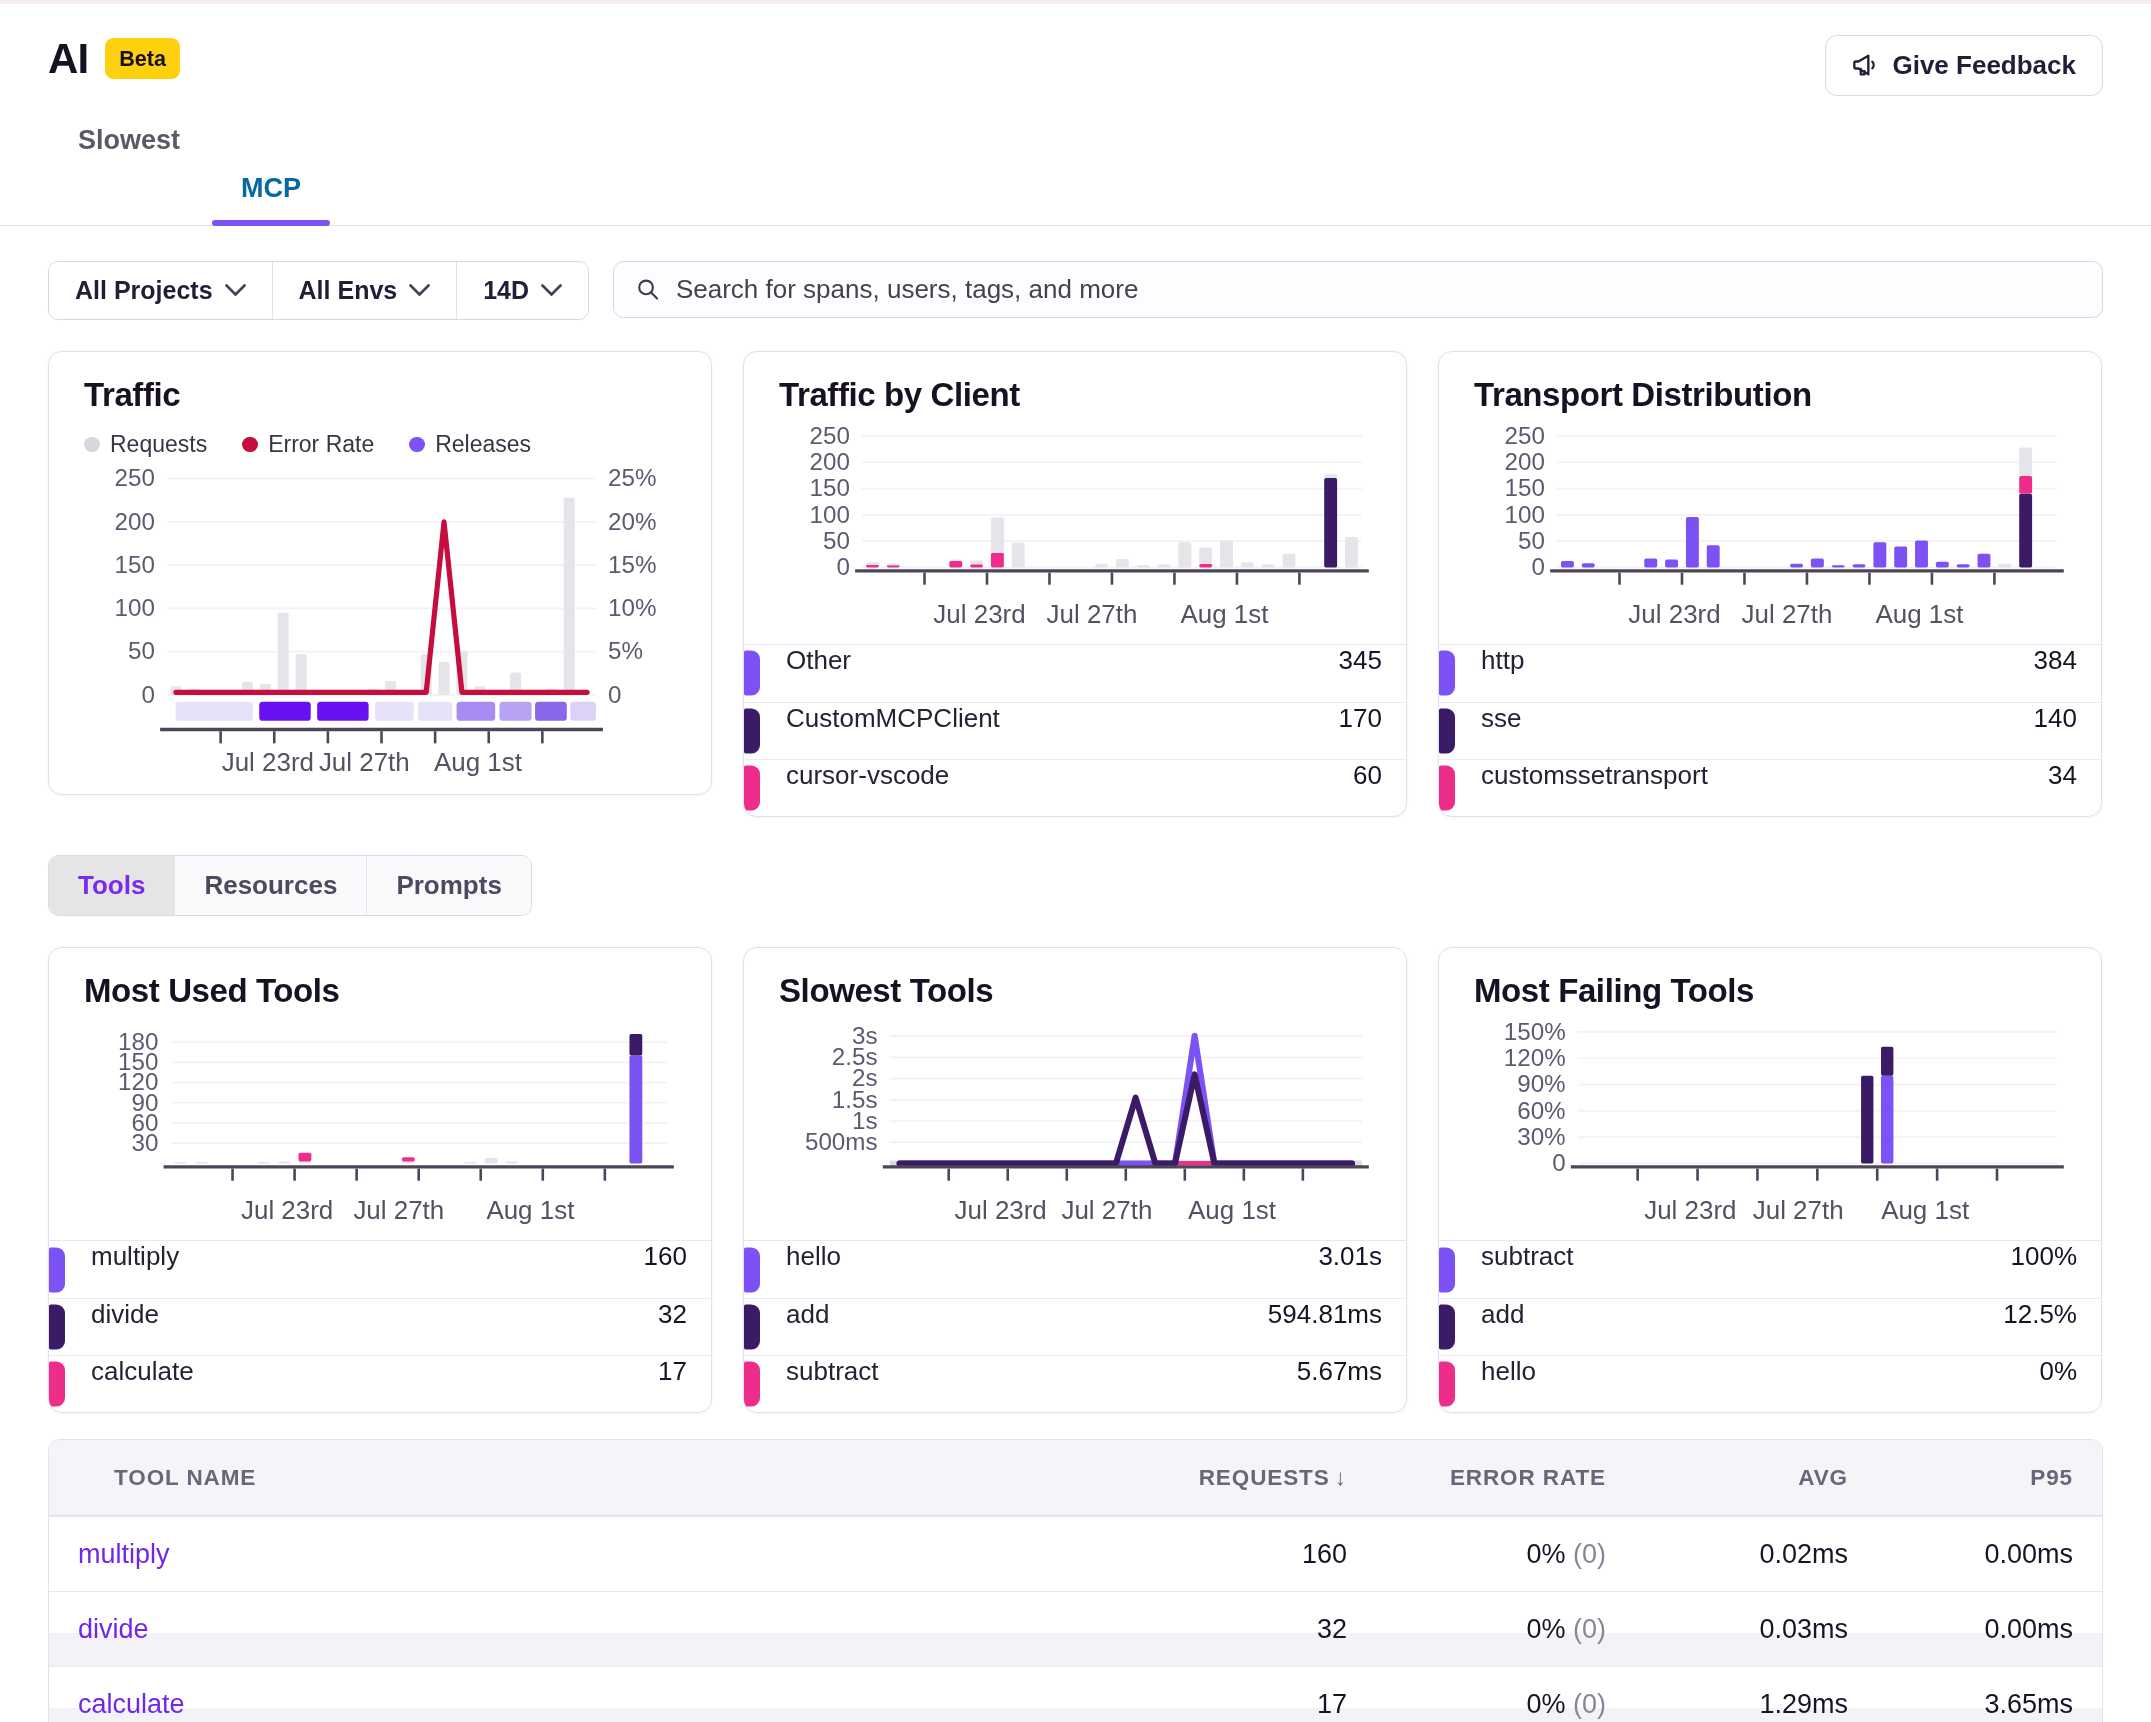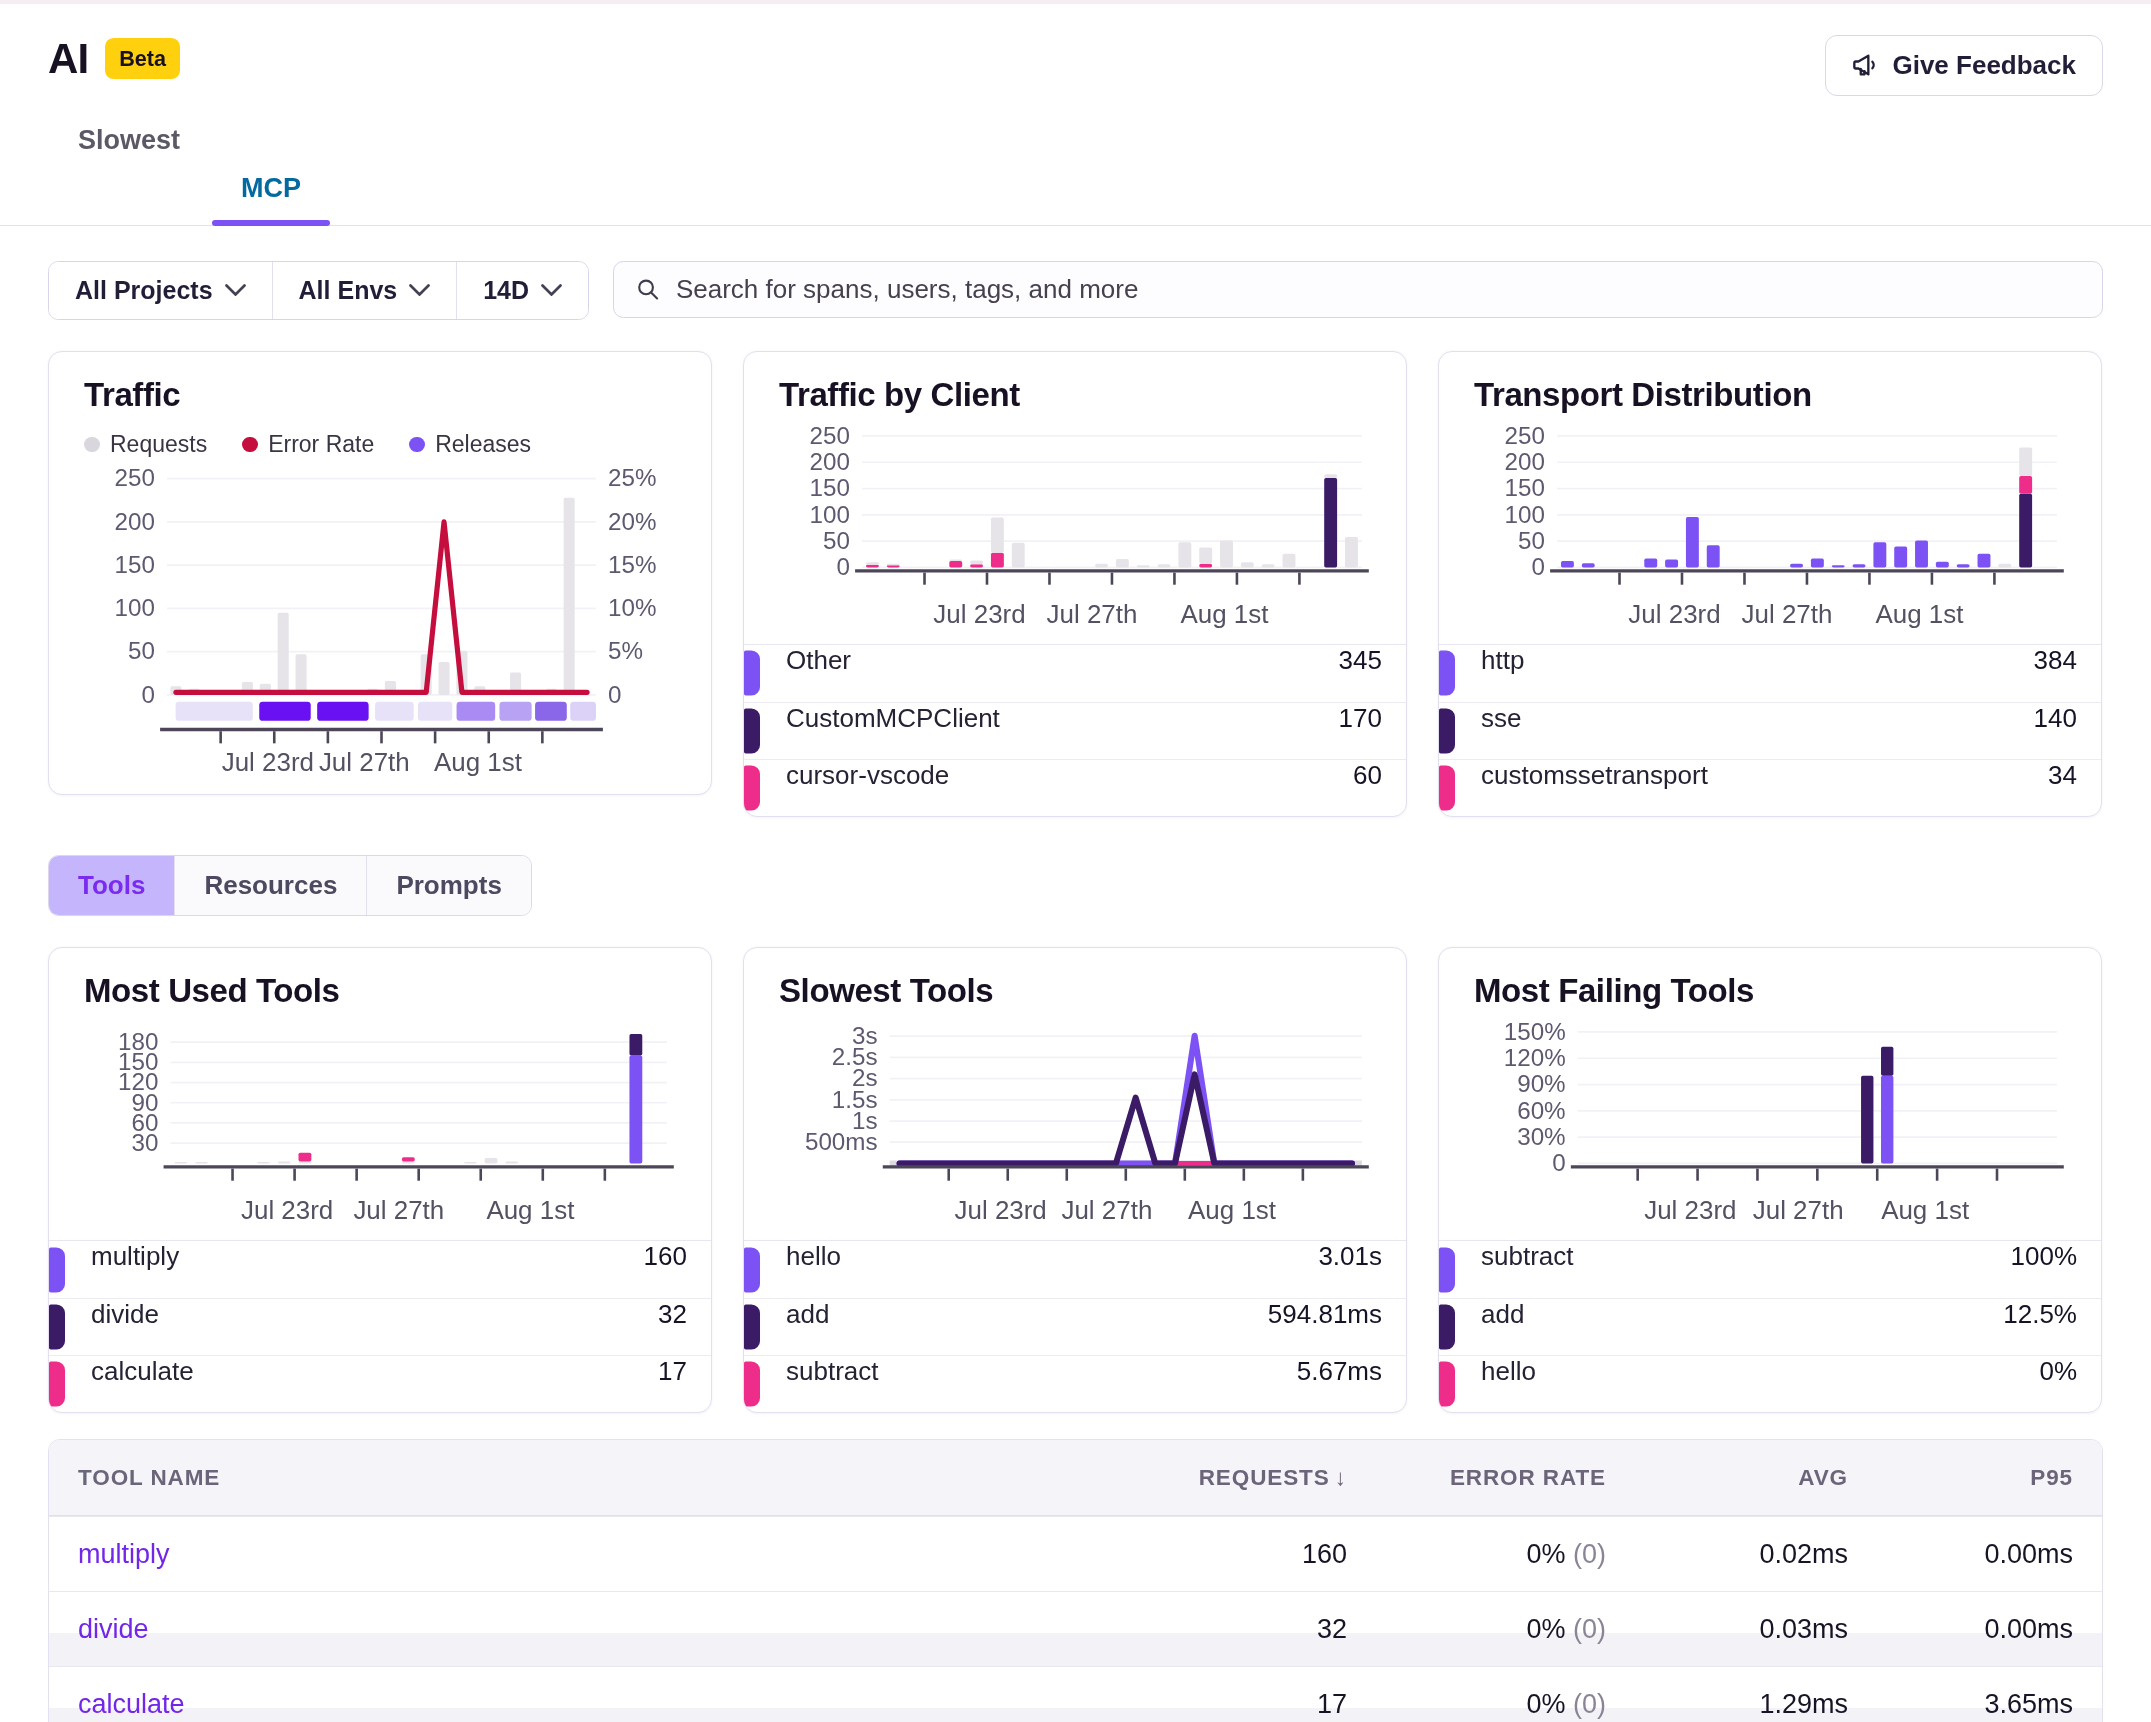--- a/index.html
+++ b/index.html
@@ -55,27 +55,27 @@
     border-radius:1.7px 8.6px 8.6px 1.7px; }
   .legend-row .l-label { margin-left:42px; font-size:26px; color:#272134; }
   .legend-row .l-value { margin-left:auto; margin-right:24px; font-size:26px; font-weight:500; color:#171226; }
 
   
   .tools-tabs { display:flex; margin:38px 48px 0 48px; width:fit-content; border:1.7px solid #DCD7EA; border-radius:10.4px;
     overflow:hidden; }
   .tools-tab { padding:14px 29px; font-size:26px; font-weight:700; color:#4E4960; background:#FAF9FC;
     border-right:1.7px solid #E4E0EF; cursor:pointer; border-top:none; border-bottom:none; border-left:none; font-family:inherit; }
   .tools-tab:last-child { border-right:none; }
-  .tools-tab.active { color:#7B2BEF; background:#c4b5fd; }
+  .tools-tab.active { color:#7B2BEF; background:#e5e5e5; }
 
   
   .table { margin:26px 48px 0 48px; border:1.7px solid #E4E0EF; border-radius:12px 12px 0 0; overflow:hidden; }
   .thead { display:grid; grid-template-columns:1fr 259px 259px 242px 225px; align-items:center; height:76px;
     background:#F5F4F9; padding:0 29px; border-bottom:1.7px solid #E2DEF0; }
-  .th { font-size:22.5px; font-weight:700; letter-spacing:0.9px; color:#6C6579; text-transform:uppercase; text-align:right; }
+  .th { font-size:22.5px; font-weight:700; letter-spacing:0.9px; color:#6C6579; text-transform:uppercase; text-align:right;margin-left:36px; }
   .th.th-name { text-align:left; }
   .sort { margin-left:5.2px; font-size:22.5px; }
   .trow { display:grid; grid-template-columns:1fr 259px 259px 242px 225px; align-items:center; height:75px;
     padding:0 29px; border-top:1.7px solid #EAE7F2; background:#fff; }
   .trow:first-of-type { border-top:none; }
   .trow.striped { background:linear-gradient(to bottom,#ffffff 0%,#ffffff 55%,#F3F2F6 55%,#F3F2F6 100%); }
   .tool-link { font-size:27px; color:#7226EA; text-decoration:none; cursor:pointer; }
   .cell { font-size:27px; color:#191326; text-align:right; }
   .err-muted { color:#8B8496; }
   .err-link { color:#7226EA; }

